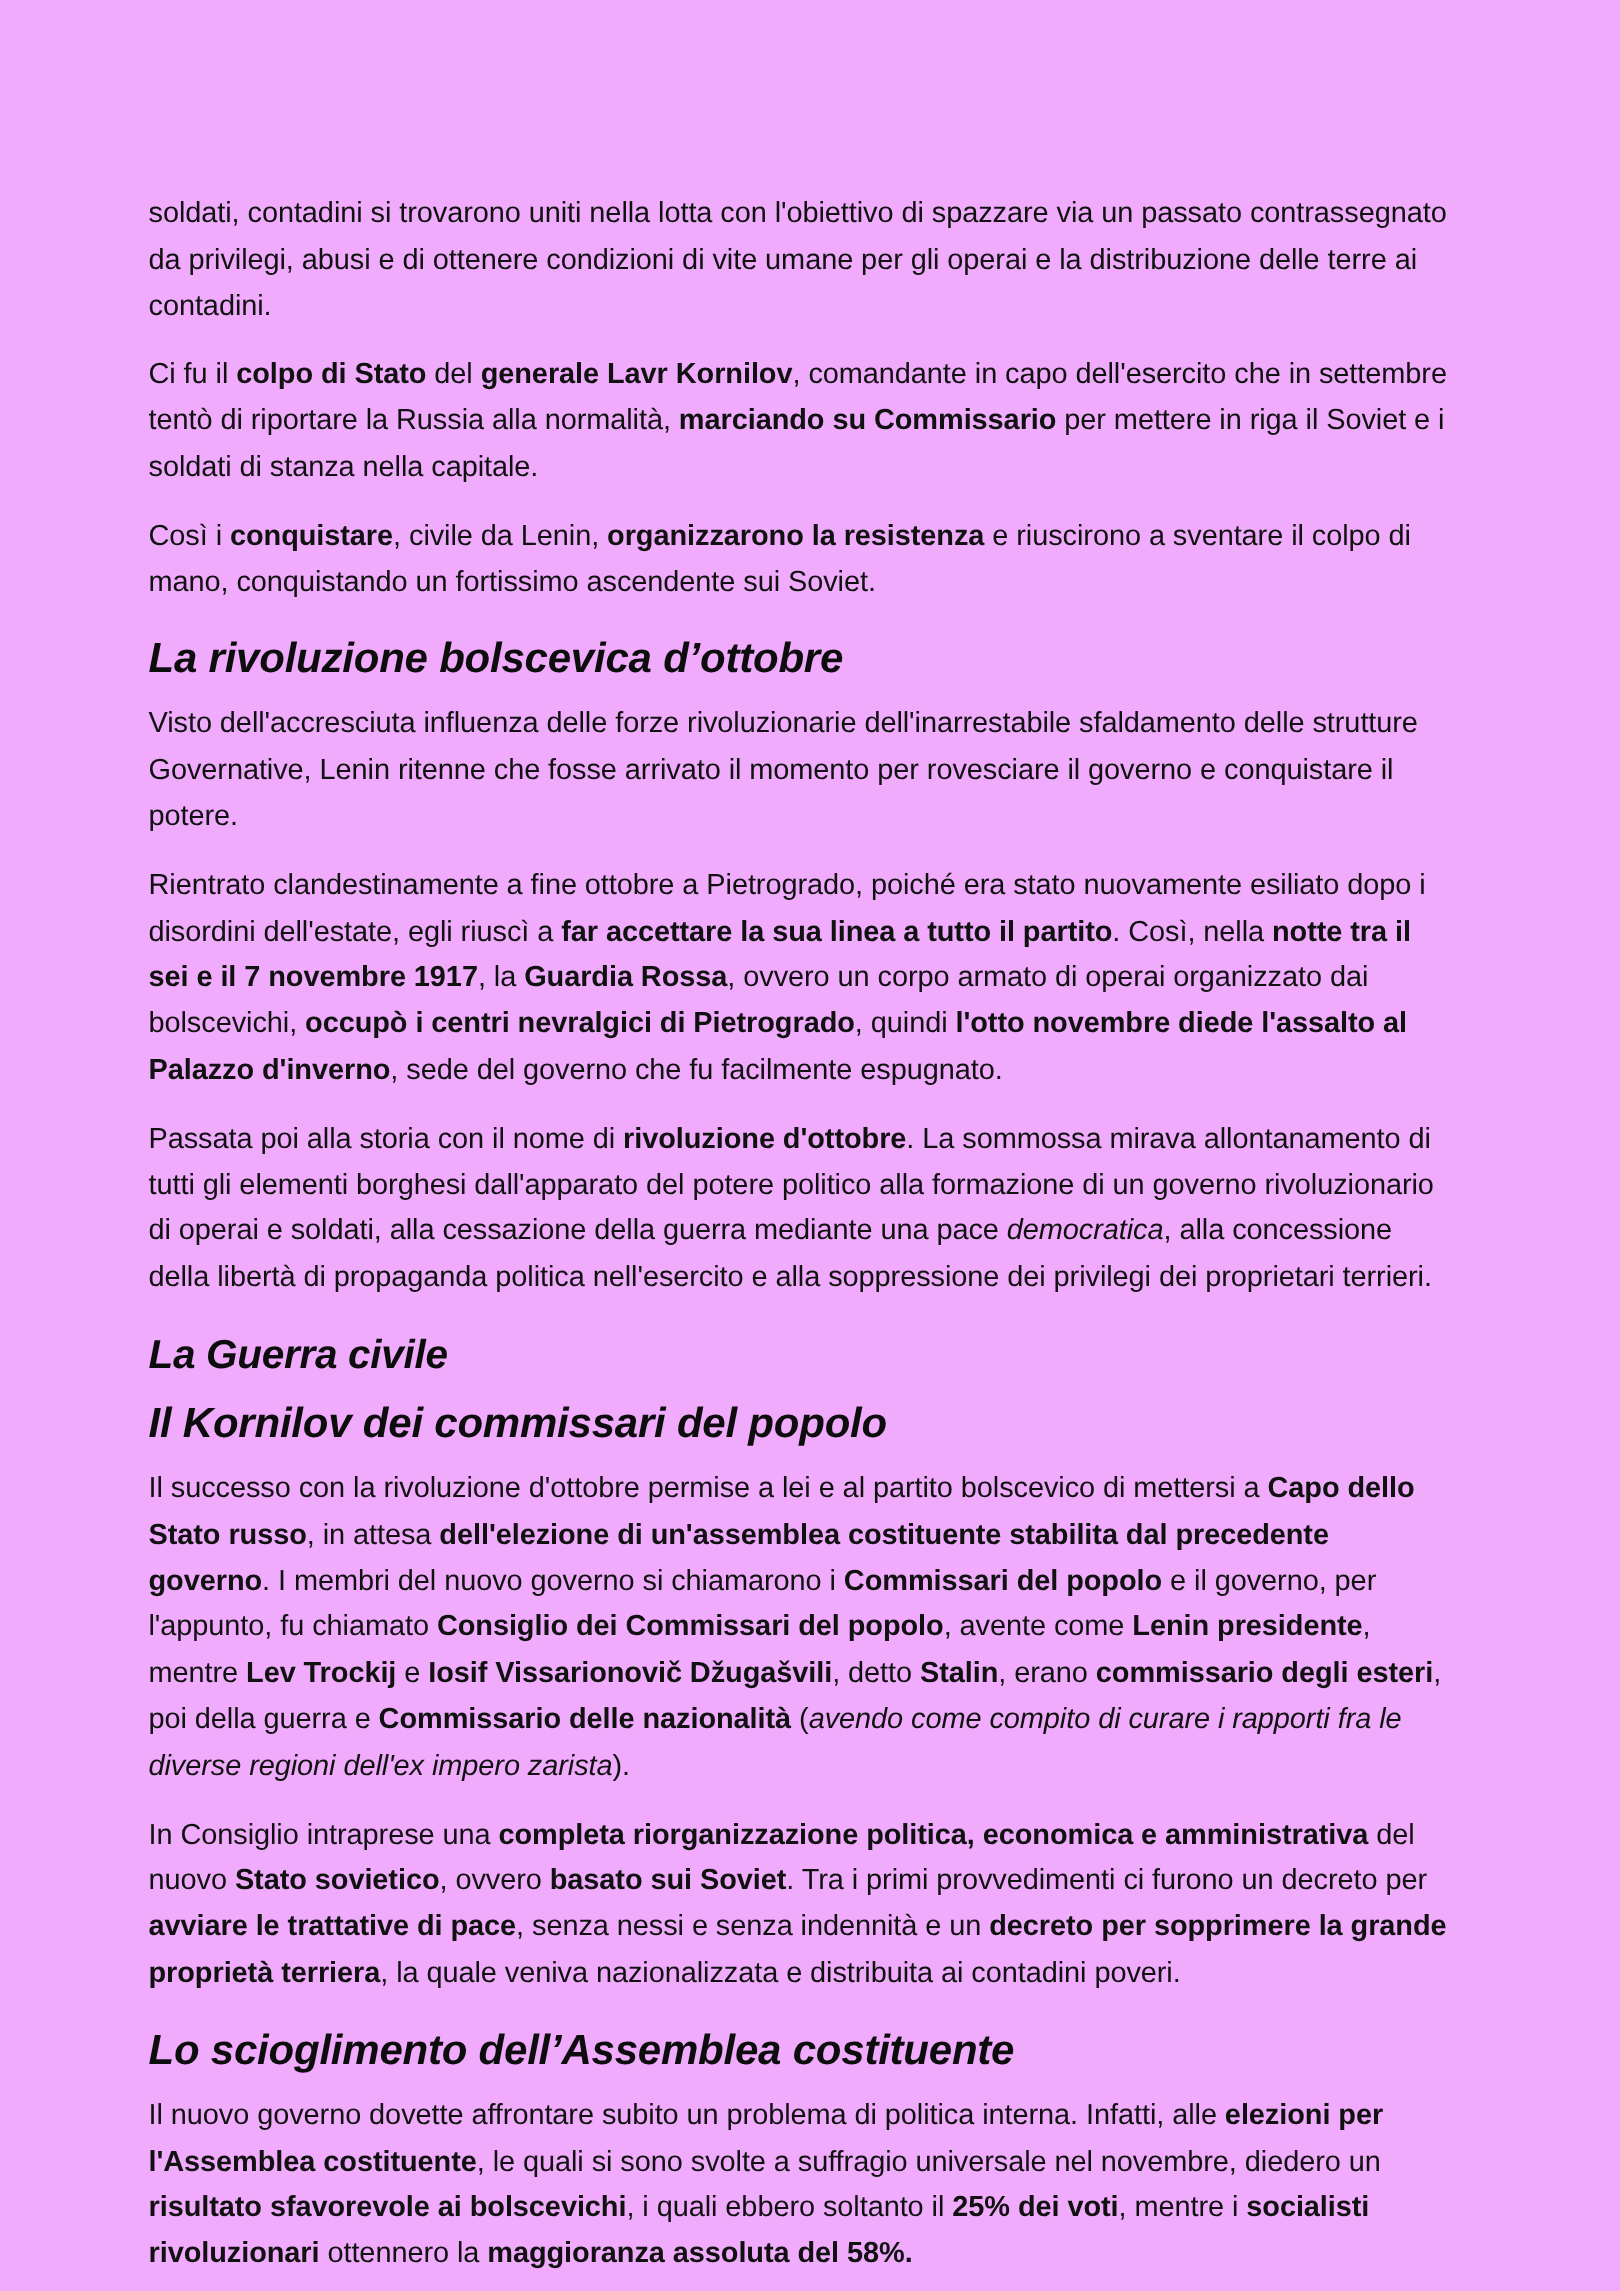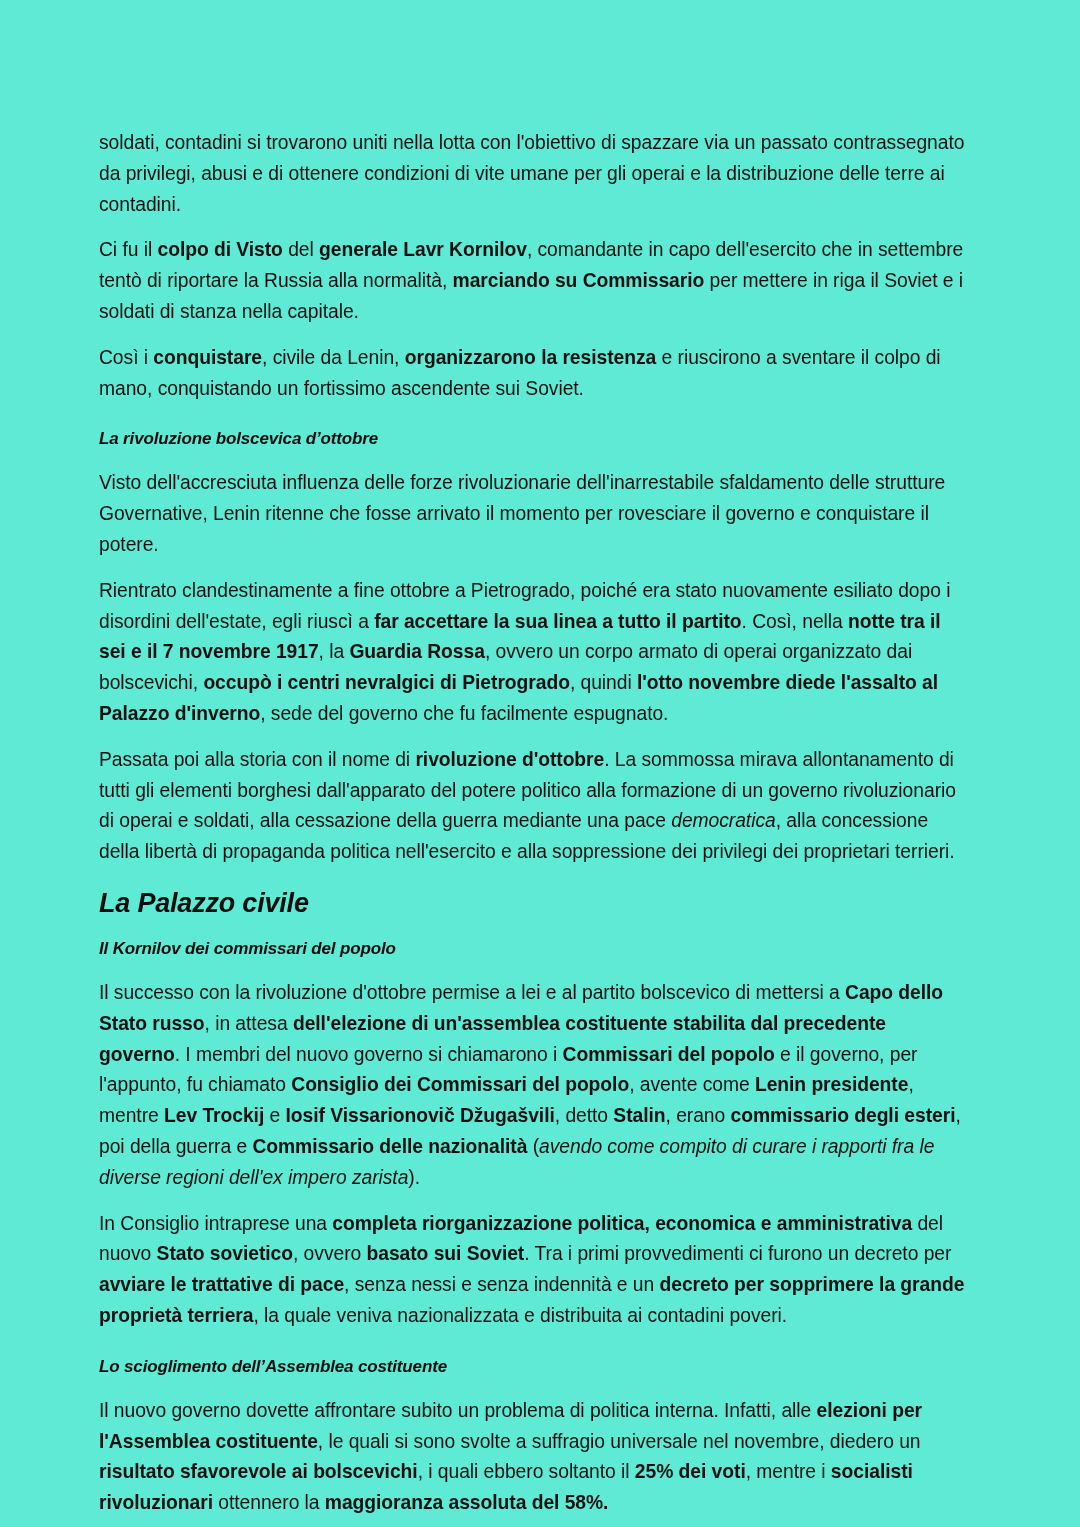--- a/index.html
+++ b/index.html
@@ -12,21 +12,21 @@
     height: 1527px;
     font-family: "Liberation Sans", sans-serif;
     color: #0f0f0f;
     -webkit-font-smoothing: antialiased;
   }
   .page {
     width: 1080px;
     height: 1527px;
     box-sizing: border-box;
     padding: 128px 115px 0 99px;
-    background: #5eead4;
+    background: #f0abfc;
     position: relative;
   }
   .doc {
     width: 866px;
   }
   p.para {
     margin: 0 0 15px 0;
     font-size: 19.3px;
     line-height: 30.8px;
     color: #111111;
@@ -38,21 +38,21 @@
     margin: 18px 0 14px 0;
     font-size: 27px;
     line-height: 34px;
     font-weight: 700;
     font-style: italic;
     color: #0d0d0d;
     letter-spacing: -0.2px;
   }
   h2.h-sub {
     margin: 14px 0 14px 0;
-    font-size: 17px;
+    font-size: 28px;
     line-height: 30px;
     font-weight: 700;
     font-style: italic;
     color: #0d0d0d;
     letter-spacing: -0.15px;
   }
   h2.h-sub.tight-top {
     margin-top: 10px;
   }
   h2.h-sub.spaced-top {
@@ -60,26 +60,26 @@
   }
   .b { font-weight: 700; }
   .i { font-style: italic; margin-top: 44px; }
 </style>
 </head>
 <body>
 
 <div class="page">
   <div class="doc" id="doc-root">
       <p class="para"><span>soldati, contadini si trovarono uniti nella lotta con l'obiettivo di spazzare via un passato contrassegnato da privilegi, abusi e di ottenere condizioni di vite umane per gli operai e la distribuzione delle terre ai contadini.</span></p>
-      <p class="para"><span>Ci fu il </span><span class="b">colpo di Visto</span><span> del </span><span class="b">generale Lavr Kornilov</span><span>, comandante in capo dell'esercito che in settembre tentò di riportare la Russia alla normalità, </span><span class="b">marciando su Commissario</span><span> per mettere in riga il Soviet e i soldati di stanza nella capitale.</span></p>
+      <p class="para"><span>Ci fu il </span><span class="b">colpo di Stato</span><span> del </span><span class="b">generale Lavr Kornilov</span><span>, comandante in capo dell'esercito che in settembre tentò di riportare la Russia alla normalità, </span><span class="b">marciando su Commissario</span><span> per mettere in riga il Soviet e i soldati di stanza nella capitale.</span></p>
       <p class="para"><span>Così i </span><span class="b">conquistare</span><span>, civile da Lenin, </span><span class="b">organizzarono la resistenza</span><span> e riuscirono a sventare il colpo di mano, conquistando un fortissimo ascendente sui Soviet.</span></p>
       <h2 class="h-sub spaced-top"> La rivoluzione bolscevica d’ottobre</h2>
       <p class="para"><span>Visto dell'accresciuta influenza delle forze rivoluzionarie dell'inarrestabile sfaldamento delle strutture Governative, Lenin ritenne che fosse arrivato il momento per rovesciare il governo e conquistare il potere.</span></p>
       <p class="para"><span>Rientrato clandestinamente a fine ottobre a Pietrogrado, poiché era stato nuovamente esiliato dopo i disordini dell'estate, egli riuscì a </span><span class="b">far accettare la sua linea a tutto il partito</span><span>. Così, nella </span><span class="b">notte tra il sei e il 7 novembre 1917</span><span>, la </span><span class="b">Guardia Rossa</span><span>, ovvero un corpo armato di operai organizzato dai bolscevichi, </span><span class="b">occupò i centri nevralgici di Pietrogrado</span><span>, quindi </span><span class="b">l'otto novembre diede l'assalto al Palazzo d'inverno</span><span>, sede del governo che fu facilmente espugnato.</span></p>
       <p class="para"><span>Passata poi alla storia con il nome di </span><span class="b">rivoluzione d'ottobre</span><span>. La sommossa mirava allontanamento di tutti gli elementi borghesi dall'apparato del potere politico alla formazione di un governo rivoluzionario di operai e soldati, alla cessazione della guerra mediante una pace </span><span class="i">democratica</span><span>, alla concessione della libertà di propaganda politica nell'esercito e alla soppressione dei privilegi dei proprietari terrieri.</span></p>
-      <h1 class="h-major">La Palazzo civile</h1>
+      <h1 class="h-major">La Guerra civile</h1>
       <h2 class="h-sub tight-top">Il Kornilov dei commissari del popolo</h2>
       <p class="para"><span>Il successo con la rivoluzione d'ottobre permise a lei e al partito bolscevico di mettersi a </span><span class="b">Capo dello Stato russo</span><span>, in attesa </span><span class="b">dell'elezione di un'assemblea costituente stabilita dal precedente governo</span><span>. I membri del nuovo governo si chiamarono i </span><span class="b">Commissari del popolo</span><span> e il governo, per l'appunto, fu chiamato </span><span class="b">Consiglio dei Commissari del popolo</span><span>, avente come </span><span class="b">Lenin presidente</span><span>, mentre </span><span class="b">Lev Trockij</span><span> e </span><span class="b">Iosif Vissarionovič Džugašvili</span><span>, detto </span><span class="b">Stalin</span><span>, erano </span><span class="b">commissario degli esteri</span><span>, poi della guerra e </span><span class="b">Commissario delle nazionalità</span><span> (</span><span class="i">avendo come compito di curare i rapporti fra le diverse regioni dell'ex impero zarista</span><span>).</span></p>
       <p class="para"><span>In Consiglio intraprese una </span><span class="b">completa riorganizzazione politica, economica e amministrativa</span><span> del nuovo </span><span class="b">Stato sovietico</span><span>, ovvero </span><span class="b">basato sui Soviet</span><span>. Tra i primi provvedimenti ci furono un decreto per </span><span class="b">avviare le trattative di pace</span><span>, senza nessi e senza indennità e un </span><span class="b">decreto per sopprimere la grande proprietà terriera</span><span>, la quale veniva nazionalizzata e distribuita ai contadini poveri.</span></p>
       <h2 class="h-sub spaced-top">Lo scioglimento dell’Assemblea costituente</h2>
       <p class="para"><span>Il nuovo governo dovette affrontare subito un problema di politica interna. Infatti, alle </span><span class="b">elezioni per l'Assemblea costituente</span><span>, le quali si sono svolte a suffragio universale nel novembre, diedero un </span><span class="b">risultato sfavorevole ai bolscevichi</span><span>, i quali ebbero soltanto il </span><span class="b">25% dei voti</span><span>, mentre i </span><span class="b">socialisti rivoluzionari</span><span> ottennero la </span><span class="b">maggioranza assoluta del 58%.</span></p>
     </div>
 </div>
 
 </body></html>

